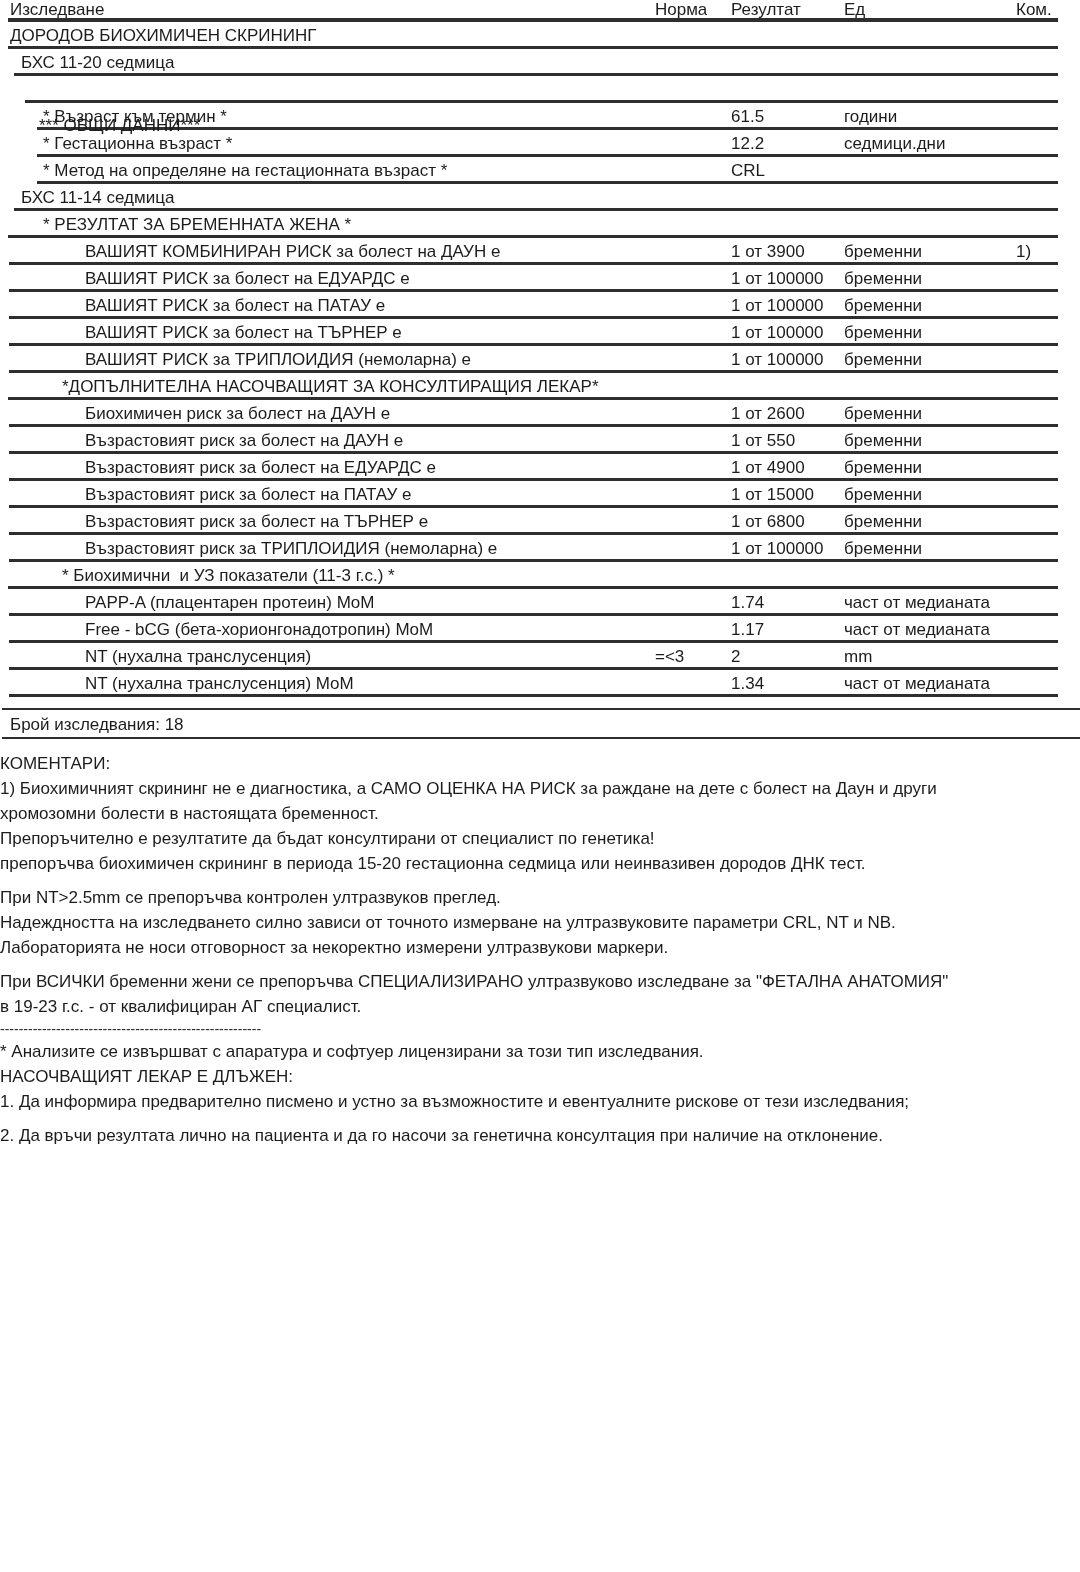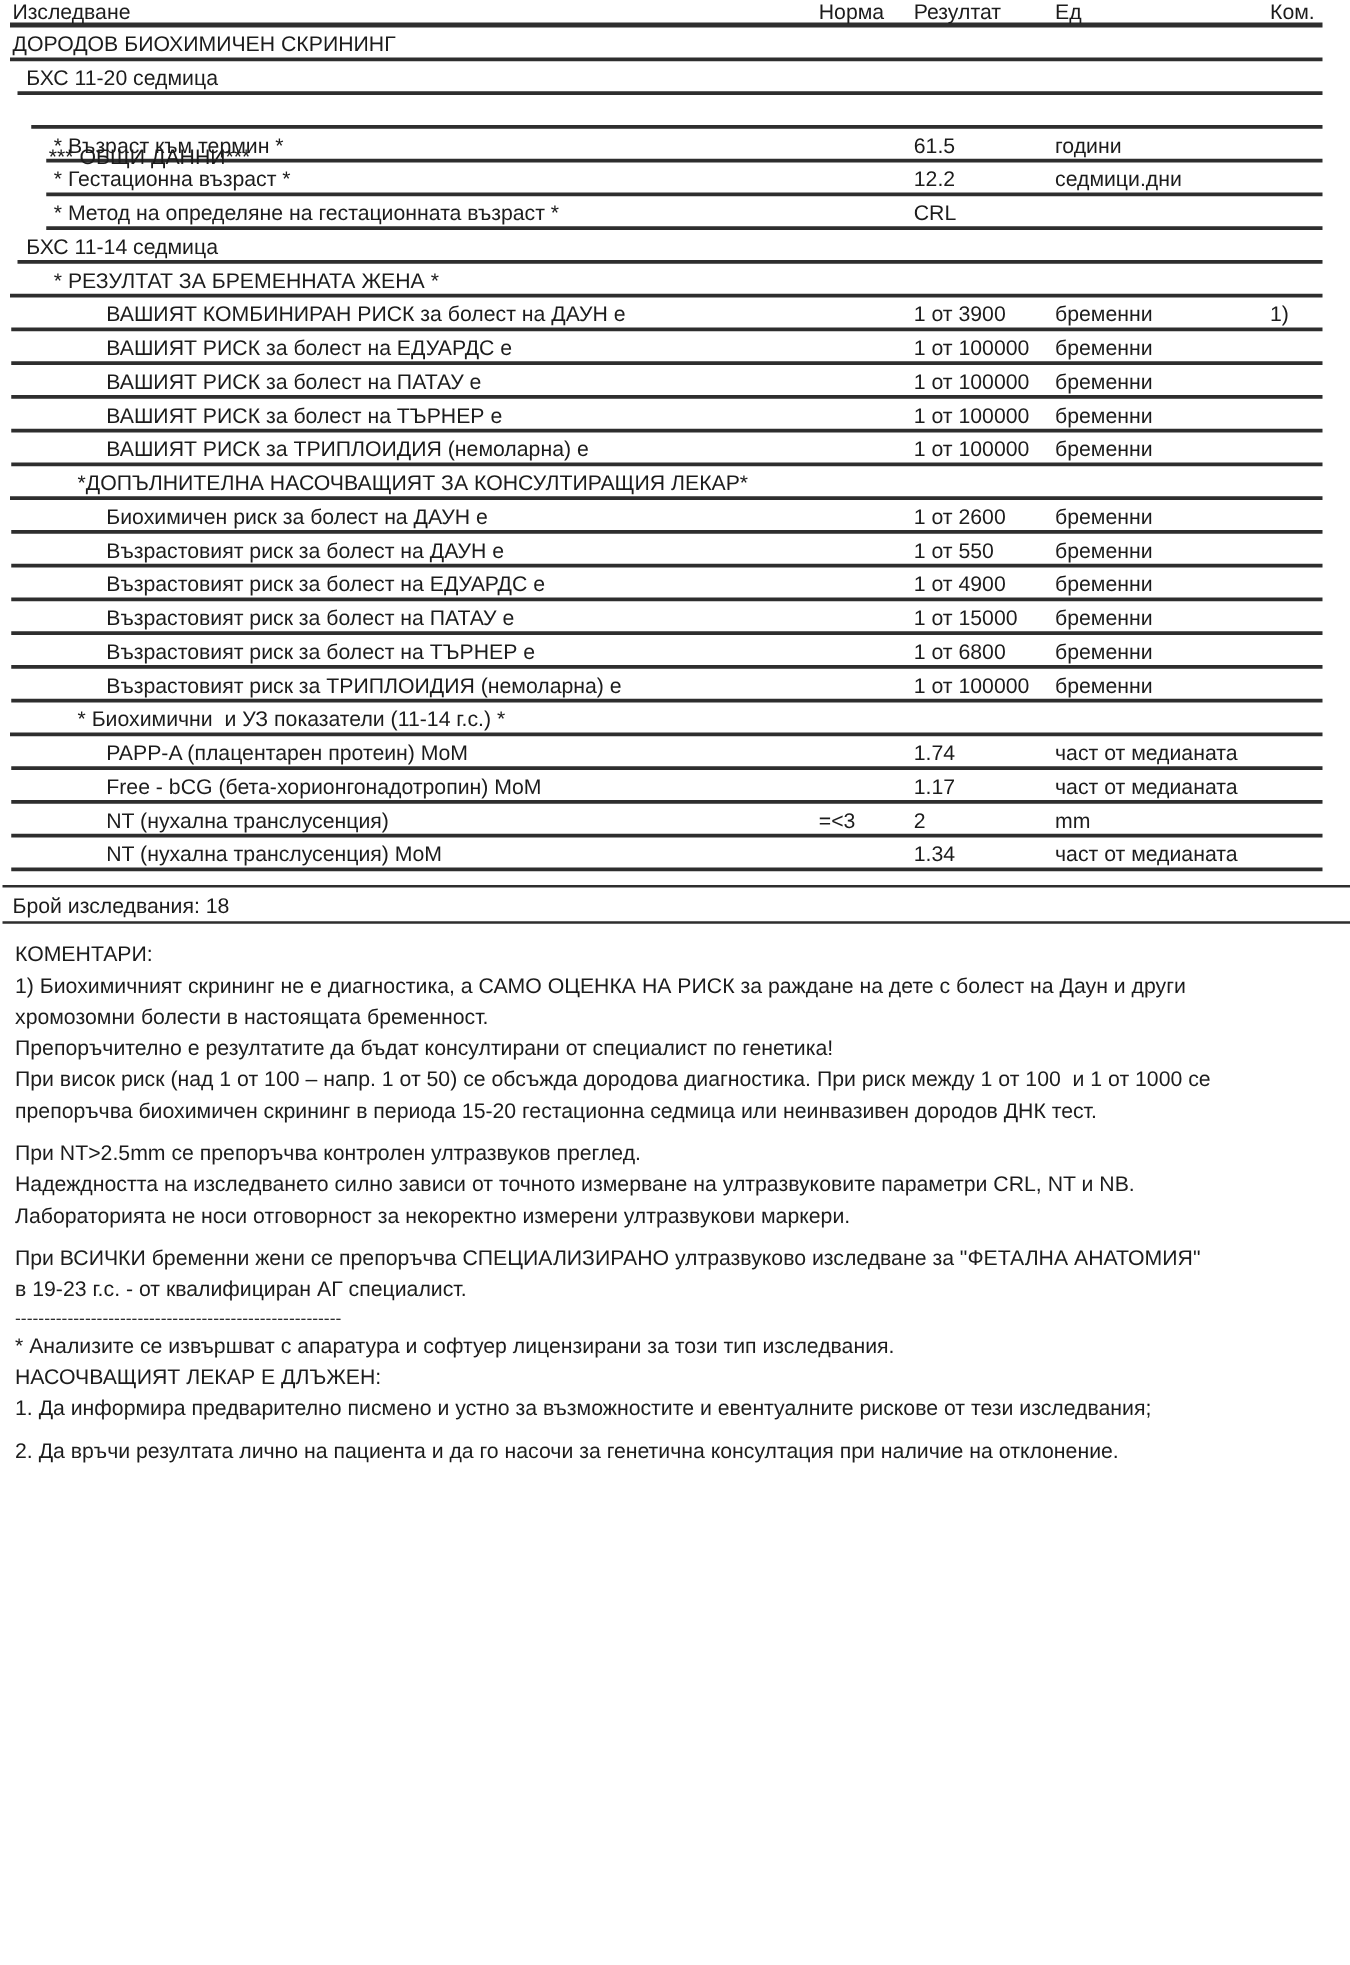--- a/index.html
+++ b/index.html
@@ -20,21 +20,21 @@
   .trow span{position:absolute;top:4px;white-space:pre;}
   .c-name.L0{left:10px;} .c-name.L1{left:21px;} .c-name.L2{left:39px;margin-top:36px;}
   .c-name.L3{left:43px;} .c-name.L4{left:62px;} .c-name.L5{left:85px;}
   .c-norma{left:655px;} .c-result{left:731px;} .c-unit{left:844px;} .c-kom{left:1016px;}
   
   .summary{margin-top:11px;border-radius:14px;}
   .summary .cells{position:relative;height:26.5px;}
   .summary span{position:absolute;top:5px;left:10px;white-space:pre;}
   .summary .rule{margin-left:2px;margin-right:0;}
   
-  .comments{margin-top:12px;padding-left:12px;}
+  .comments{margin-top:12px;padding-left:0;}
   .cline{line-height:25px;white-space:pre;}
   .cline.blank{height:9px;}
   .cline.dashes{font-size:14px;line-height:20px;letter-spacing:0px;color:#2e2e2e;}
   
   .black-band{position:absolute;left:0;top:1348px;width:1080px;height:104px;background:#000000;}
   .navbar{position:absolute;left:0;top:1452px;width:1080px;height:117px;background:#f7f7f7;}
   .navbtn{position:absolute;top:15px;width:88px;height:88px;background:none;border:none;
           display:flex;align-items:center;justify-content:center;cursor:pointer;padding:0;}
   .nav-back{left:264px;} .nav-home{left:488px;} .nav-recents{left:710px;}
   .edge-strip{position:absolute;left:0;top:1569px;width:1080px;height:3px;background:#3a3a3a;}
@@ -271,21 +271,21 @@
       <span class="c-norma"></span>
       <span class="c-result">1 от 100000</span>
       <span class="c-unit">бременни</span>
       <span class="c-kom"></span>
     </div>
     <div class="rule" style="margin-left: 9px;"></div>
   </div>
 
   <div class="trow">
     <div class="cells">
-      <span class="c-name L4">* Биохимични  и УЗ показатели (11-14 г.с.) *</span>
+      <span class="c-name L4">* Биохимични  и УЗ показатели (11-3 г.с.) *</span>
       <span class="c-norma"></span>
       <span class="c-result"></span>
       <span class="c-unit"></span>
       <span class="c-kom"></span>
     </div>
     <div class="rule" style="margin-left: 8px;"></div>
   </div>
 
   <div class="trow">
     <div class="cells">
@@ -343,21 +343,20 @@
 
     <div class="comments" id="comments-container">
   <div class="cline">КОМЕНТАРИ:</div>
 
   <div class="cline">1) Биохимичният скрининг не е диагностика, а САМО ОЦЕНКА НА РИСК за раждане на дете с болест на Даун и други</div>
 
   <div class="cline">хромозомни болести в настоящата бременност.</div>
 
   <div class="cline">Препоръчително е резултатите да бъдат консултирани от специалист по генетика!</div>
 
-  <div class="cline">При висок риск (над 1 от 100 – напр. 1 от 50) се обсъжда дородова диагностика. При риск между 1 от 100  и 1 от 1000 се</div>
 
   <div class="cline">препоръчва биохимичен скрининг в периода 15-20 гестационна седмица или неинвазивен дородов ДНК тест.</div>
 
   <div class="cline blank"></div>
 
   <div class="cline">При NT&gt;2.5mm се препоръчва контролен ултразвуков преглед.</div>
 
   <div class="cline">Надеждността на изследването силно зависи от точното измерване на ултразвуковите параметри CRL, NT и NB.</div>
 
   <div class="cline">Лабораторията не носи отговорност за некоректно измерени ултразвукови маркери.</div>

